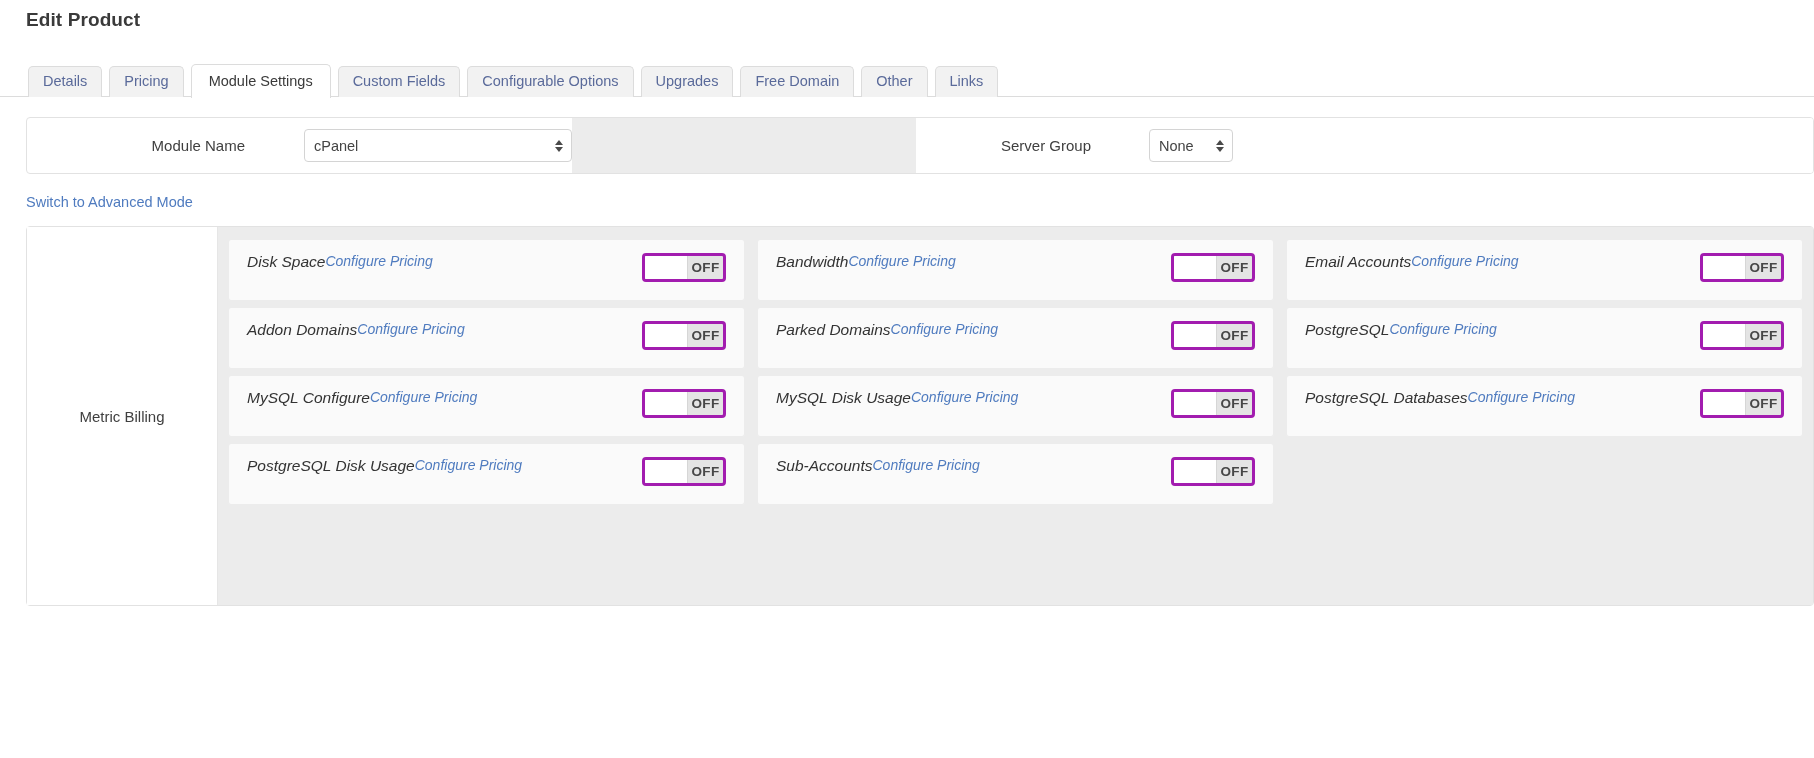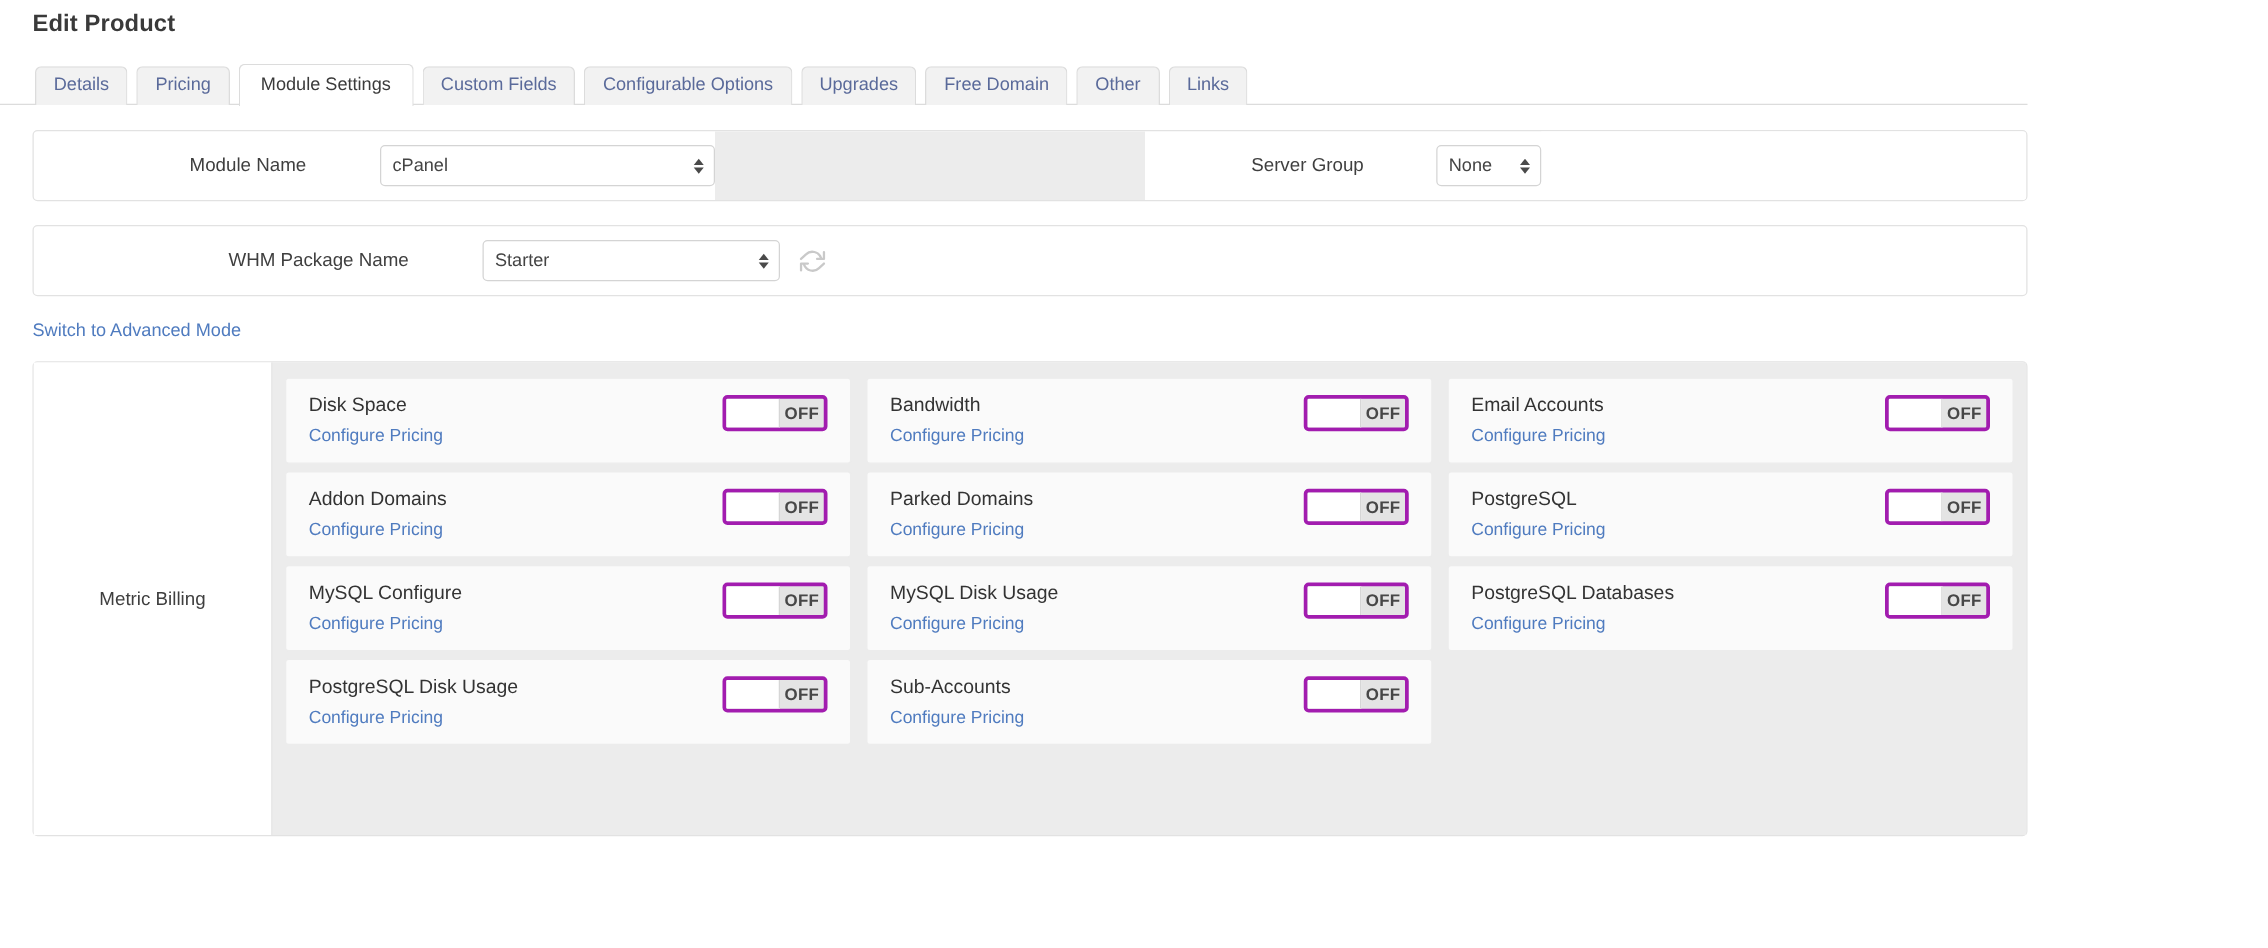--- a/index.html
+++ b/index.html
@@ -11,39 +11,39 @@
     width: 1814px;
     height: 758px;
     overflow: hidden;
     font-family: "Liberation Sans", sans-serif;
     color: #333333;
     -webkit-font-smoothing: antialiased;
   }
 
   .page {
     position: relative;
-    width: 1622px;
+    width: 1814px;
     height: 758px;
     box-sizing: border-box;
     padding: 0 0 0 26px;
   }
 
   
   .page-title {
     font-size: 19px;
     font-weight: bold;
     color: #3a3a3a;
     padding-top: 9px;
     letter-spacing: .1px;
   }
 
   
   .tabbar {
     position: relative;
-    margin-top: 21px;
+    margin-top: 34px;
     height: 32px;
     display: flex;
     align-items: flex-end;
     gap: 7px;
     padding-left: 2px;
     text-align: center;
   }
   .tabbar::after {
     content: "";
     position: absolute;
@@ -226,21 +226,21 @@
     padding: 12px 18px 13px 18px;
     display: flex;
     align-items: flex-start;
     justify-content: space-between;
     min-height: 62px;
   }
   .metric-card.empty {
     background: transparent;
     border-color: transparent;
   }
-  .metric-text { display: flex; flex-direction: column; }
+  .metric-text { display: flex; flex-direction: row; font-style: italic; }
   .metric-name {
     font-size: 15.5px;
     color: #333333;
     line-height: 20px;
     margin-bottom: 4px;
   }
   .metric-link {
     font-size: 14px;
     color: #4f7bbf;
     text-decoration: none;
@@ -321,43 +321,20 @@
         </select>
         <span class="arrows">
             <i class="up"></i>
             <i class="down"></i>
           </span>
       </div>
     </div>
     <div class="grayfill tail"></div>
   </div>
 
-  <div class="panel second">
-    <div class="fieldgroup">
-      <div class="field-label lbl-whm">WHM Package Name</div>
-      <div class="selwrap">
-        <select class="sel sel-whm">
-          <option>Starter</option>
-        </select>
-        <span class="arrows">
-            <i class="up"></i>
-            <i class="down"></i>
-          </span>
-      </div>
-      <div class="refresh-btn">
-        <svg width="22" height="22" viewBox="0 0 24 24" fill="none" stroke="#c9c9c9" stroke-width="2" stroke-linecap="round" stroke-linejoin="round">
-          <polyline points="22 4 22 10 16 10"></polyline>
-          <polyline points="2 20 2 14 8 14"></polyline>
-          <path d="M19.4 9a8 8 0 0 0-13.1-3L2 10"></path>
-          <path d="M4.6 15a8 8 0 0 0 13.1 3l4.3-4"></path>
-        </svg>
-      </div>
-    </div>
-    <div class="spacer-flex"></div>
-  </div>
 
   <div class="adv-row">
     <a class="adv-link">Switch to Advanced Mode</a>
   </div>
 
   <div class="metric-panel">
     <div class="metric-label-cell">Metric Billing</div>
     <div class="metric-grid-cell">
       <div class="metric-grid" id="metric-grid">
           <div class="metric-card">

